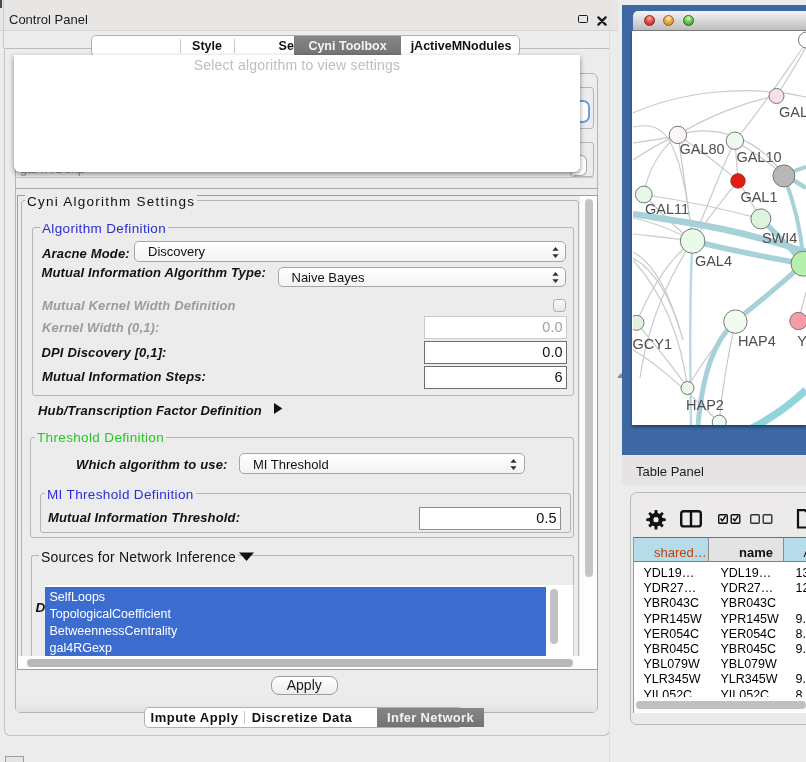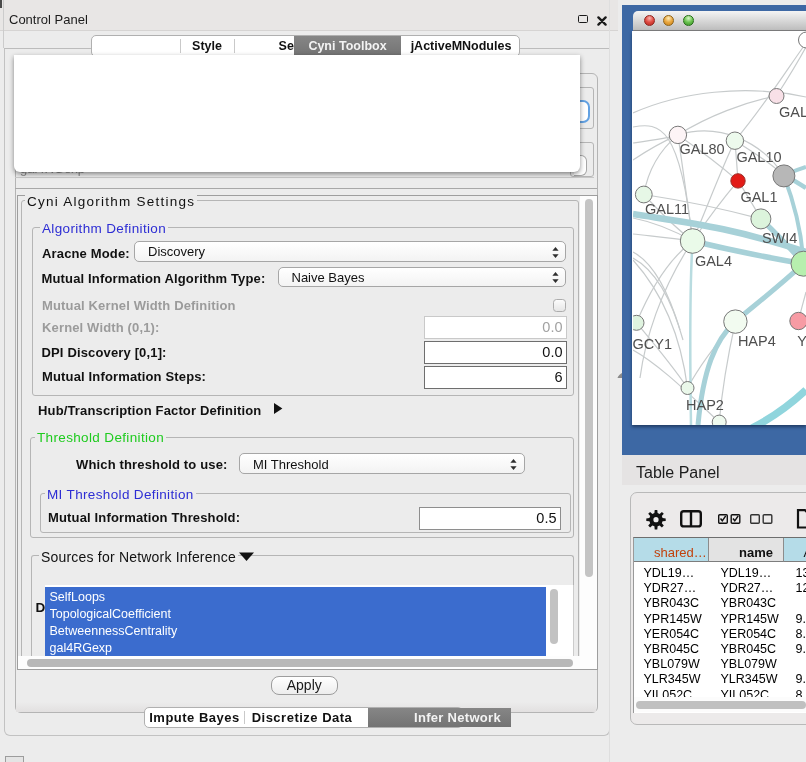--- a/index.html
+++ b/index.html
@@ -1,19 +1,19 @@
 <!DOCTYPE html>
 <html><head>
 <meta charset="utf-8">
 <style>
   html,body{margin:0;padding:0;}
   body{width:806px;height:762px;position:relative;overflow:hidden;
        background:#ececec;font-family:"Liberation Sans",sans-serif;}
   .ab{position:absolute;}
-  .lbl{font-weight:bold;font-size:13px;letter-spacing:.15px;color:#111;white-space:nowrap;}
+  .lbl{font-weight:bold;font-size:13px;letter-spacing:.15px;color:#111;white-space:nowrap;font-style:italic;}
   .dis{color:#9b9b9b;}
   .combo{position:absolute;background:linear-gradient(#ffffff,#f3f3f3);
          border:1px solid #a6a6a6;border-radius:5px;box-sizing:border-box;
          font-size:13px;color:#111;}
   .combo .ct{position:absolute;left:13px;top:50%;transform:translateY(-50%);white-space:nowrap;}
   .tfield{position:absolute;background:#fff;box-sizing:border-box;
           font-size:14.5px;color:#111;text-align:right;}
   .tfield span{position:absolute;right:3.5px;top:50%;transform:translateY(-50%);}
   .grpline{position:absolute;border:1px solid #b5b5b5;border-radius:3px;box-sizing:border-box;}
   .gtitle{position:absolute;background:#ececec;padding:0 2px;font-size:13.5px;letter-spacing:.35px;white-space:nowrap;}
@@ -80,21 +80,21 @@
 
 <div class="ab lbl" style="left:42px;top:245.5px;">Aracne Mode:</div>
 <div class="combo" style="left:134px;top:241px;width:431.5px;height:20.5px;">
     <span class="ct">Discovery</span>
   <svg width="7" height="11" viewBox="0 0 7 11" style="position:absolute;right:6px;top:4.5px;">
     <path d="M3.5 0 L6.6 3.8 H0.4 Z" fill="#2e2e2e"></path>
       <path d="M3.5 11 L6.6 7.2 H0.4 Z" fill="#2e2e2e"></path>
   </svg>
 </div>
 
-<div class="ab lbl" style="left:41.5px;top:271px;text-align:right;">Mutual Information Algorithm Type:</div>
+<div class="ab lbl" style="left:41.5px;top:265px;text-align:right;">Mutual Information Algorithm Type:</div>
 <div class="combo" style="left:277.5px;top:266.5px;width:288px;height:20.5px;">
     <span class="ct">Naive Bayes</span>
   <svg width="7" height="11" viewBox="0 0 7 11" style="position:absolute;right:6px;top:4.5px;">
     <path d="M3.5 0 L6.6 3.8 H0.4 Z" fill="#2e2e2e"></path>
       <path d="M3.5 11 L6.6 7.2 H0.4 Z" fill="#2e2e2e"></path>
   </svg>
 </div>
 
 <div class="ab lbl dis" style="left:42px;top:298px;">Mutual Kernel Width Definition</div>
 <div class="ab" style="left:553px;top:299px;width:13px;height:13px;background:linear-gradient(#fcfcfc,#e6e6e6);border:1.3px solid #adadad;border-radius:3.5px;box-sizing:border-box;"></div>
@@ -115,21 +115,21 @@
   </div>
 
 <div class="ab lbl" style="left:38px;top:402.5px;">Hub/Transcription Factor Definition</div>
 <svg class="ab" style="left:273px;top:403px;" width="10" height="11" viewBox="0 0 10 11">
     <path d="M1 0 L9.4 5.5 L1 11 Z" fill="#111"></path>
   </svg>
 
 <div class="grpline" style="left:29.5px;top:437px;width:544.5px;height:101px;"></div>
 <div class="gtitle" style="left:35px;top:430px;color:#1ecb1e;">Threshold Definition</div>
 
-<div class="ab lbl" style="left:76px;top:457px;">Which threshold to use:</div>
+<div class="ab lbl" style="left:76px;top:457px;">Which algorithm to use:</div>
 <div class="combo" style="left:239px;top:453px;width:286px;height:21px;">
     <span class="ct">MI Threshold</span>
   <svg width="7" height="11" viewBox="0 0 7 11" style="position:absolute;right:7px;top:5px;">
     <path d="M3.5 0 L6.6 3.8 H0.4 Z" fill="#2e2e2e"></path>
       <path d="M3.5 11 L6.6 7.2 H0.4 Z" fill="#2e2e2e"></path>
   </svg>
 </div>
 
 <div class="grpline" style="left:39.5px;top:493px;width:531.5px;height:40px;"></div>
 <div class="gtitle" style="left:45px;top:486.5px;color:#2d2dd4;">MI Threshold Definition</div>
@@ -154,30 +154,31 @@
 <div class="ab" style="left:580px;top:196px;width:16.5px;height:459.5px;background:#fdfdfd;"></div>
 <div class="ab" style="left:584.5px;top:199px;width:8.5px;height:378px;background:#c4c4c4;border-radius:4.5px;"></div>
 <div class="ab" style="left:17.5px;top:655.5px;width:579px;height:13.5px;background:#fdfdfd;"></div>
 <div class="ab" style="left:26.5px;top:658.5px;width:546.5px;height:8.5px;background:#b8b8b8;border-radius:4.5px;"></div>
 
 <div class="ab" style="left:16px;top:701.5px;width:580px;height:10.5px;background:linear-gradient(#ececec,#e2e0e0);"></div>
 
 <div class="ab" style="left:271px;top:675.5px;width:66.5px;height:19px;background:linear-gradient(#ffffff,#ededed);border:1px solid #9d9d9d;border-radius:8px;box-sizing:border-box;text-align:center;font-size:14px;color:#1a1a1a;line-height:17px;">Apply</div>
 
 <div class="seg" style="left:144px;top:707.3px;width:318.5px;height:20.5px;font-size:13px;">
-  <div class="s" style="left:0;width:99px;font-size:13px;letter-spacing:.5px;">Impute Bayes</div>
+  <div class="s" style="left:0;width:99px;font-size:13px;letter-spacing:.5px;">Impute Apply</div>
   <div class="s" style="left:99px;width:116px;font-size:13px;letter-spacing:.5px;">Discretize Data</div>
-  <div class="s sel" style="left:223px;width:107px;font-size:13px;letter-spacing:.3px;padding-left:36px;">Infer Network</div>
+  <div class="s sel" style="left:232px;width:107px;font-size:13px;letter-spacing:.3px;">Infer Network</div>
   <div class="sep" style="left:99px;"></div>
 </div>
 
 <div class="ab" style="left:5px;top:756px;width:19px;height:10px;border:1.5px solid #9c9c9c;background:#e4e4e4;box-sizing:border-box;"></div>
 
 <div class="ab" style="left:14px;top:55px;width:566px;height:117px;background:#fff;border-radius:0 0 6px 6px;box-shadow:0 2px 5px rgba(0,0,0,.45);"></div>
 <div class="ab" style="left:14px;top:55px;width:566px;height:117px;font-size:13px;color:#000;">
+  <div style="text-align:center;color:#bebebe;font-size:14px;letter-spacing:.2px;padding-top:2px;">Select algorithm to view settings</div>
 </div>
 
 <div class="ab" style="left:609px;top:0;width:1px;height:762px;background:#dedede;"></div>
 <svg class="ab" style="left:617px;top:372.5px;" width="5" height="5.5" viewBox="0 0 5 5.5">
     <path d="M5 0 C2.5 1.5 1 3 .3 5.5 L5 5.5 Z" fill="#8a8a8a"></path>
   </svg>
 
 <div class="ab" style="left:622px;top:5px;width:184px;height:450px;background:#3d68a4;"></div>
 
 <div class="ab" style="left:633px;top:11px;width:173px;height:20px;background:linear-gradient(#f4f4f4,#bdbdbd);border-radius:5px 0 0 0;border-bottom:1px solid #7e7e7e;box-sizing:border-box;"></div>
@@ -256,21 +257,21 @@
     <text x="761.9" y="242.5">SWI4</text>
     <text x="694.9" y="266">GAL4</text>
     <text x="632.5" y="348.5">GCY1</text>
     <text x="737.9" y="345.5">HAP4</text>
     <text x="797.3" y="345.5">Y</text>
     <text x="686" y="410">HAP2</text>
   </g>
 </svg>
 
 <div class="ab" style="left:622px;top:455px;width:184px;height:30px;background:#e5e3e3;"></div>
-<div class="ab" style="left:636px;top:464px;font-size:16px;color:#1c1c1c;">Table Panel</div>
+<div class="ab" style="left:636px;top:464px;font-size:13px;color:#1c1c1c;">Table Panel</div>
 
 <div class="ab" style="left:630px;top:492px;width:184px;height:233px;background:#eceaea;border:1px solid #b9b9b9;border-radius:7px;box-sizing:border-box;"></div>
 
 <svg class="ab" style="left:645.5px;top:509.5px;" width="20" height="20" viewBox="0 0 20 20">
   <path d="M8.4 3.1 L8.7 -0.0 L11.3 -0.0 L11.6 3.1 L13.6 3.9 L15.9 1.9 L17.8 3.8 L15.8 6.1 L16.6 8.1 L19.7 8.4 L19.7 11.0 L16.6 11.3 L15.8 13.3 L17.8 15.6 L15.9 17.5 L13.6 15.5 L11.6 16.3 L11.3 19.4 L8.7 19.4 L8.4 16.3 L6.4 15.5 L4.1 17.5 L2.2 15.6 L4.2 13.3 L3.4 11.3 L0.3 11.0 L0.3 8.4 L3.4 8.1 L4.2 6.1 L2.2 3.8 L4.1 1.9 L6.4 3.9 Z M10 7.1 A2.6 2.6 0 1 0 10 12.3 A2.6 2.6 0 1 0 10 7.1 Z" fill="#111" fill-rule="evenodd"></path>
 </svg>
 <svg class="ab" style="left:680px;top:509.5px;" width="22" height="18" viewBox="0 0 22 18">
   <rect x="1.2" y="1.2" width="19.6" height="15.2" rx="2.5" fill="none" stroke="#111" stroke-width="2.4"></rect>
   <line x1="11" y1="1" x2="11" y2="17" stroke="#111" stroke-width="2.4"></line>
 </svg>

